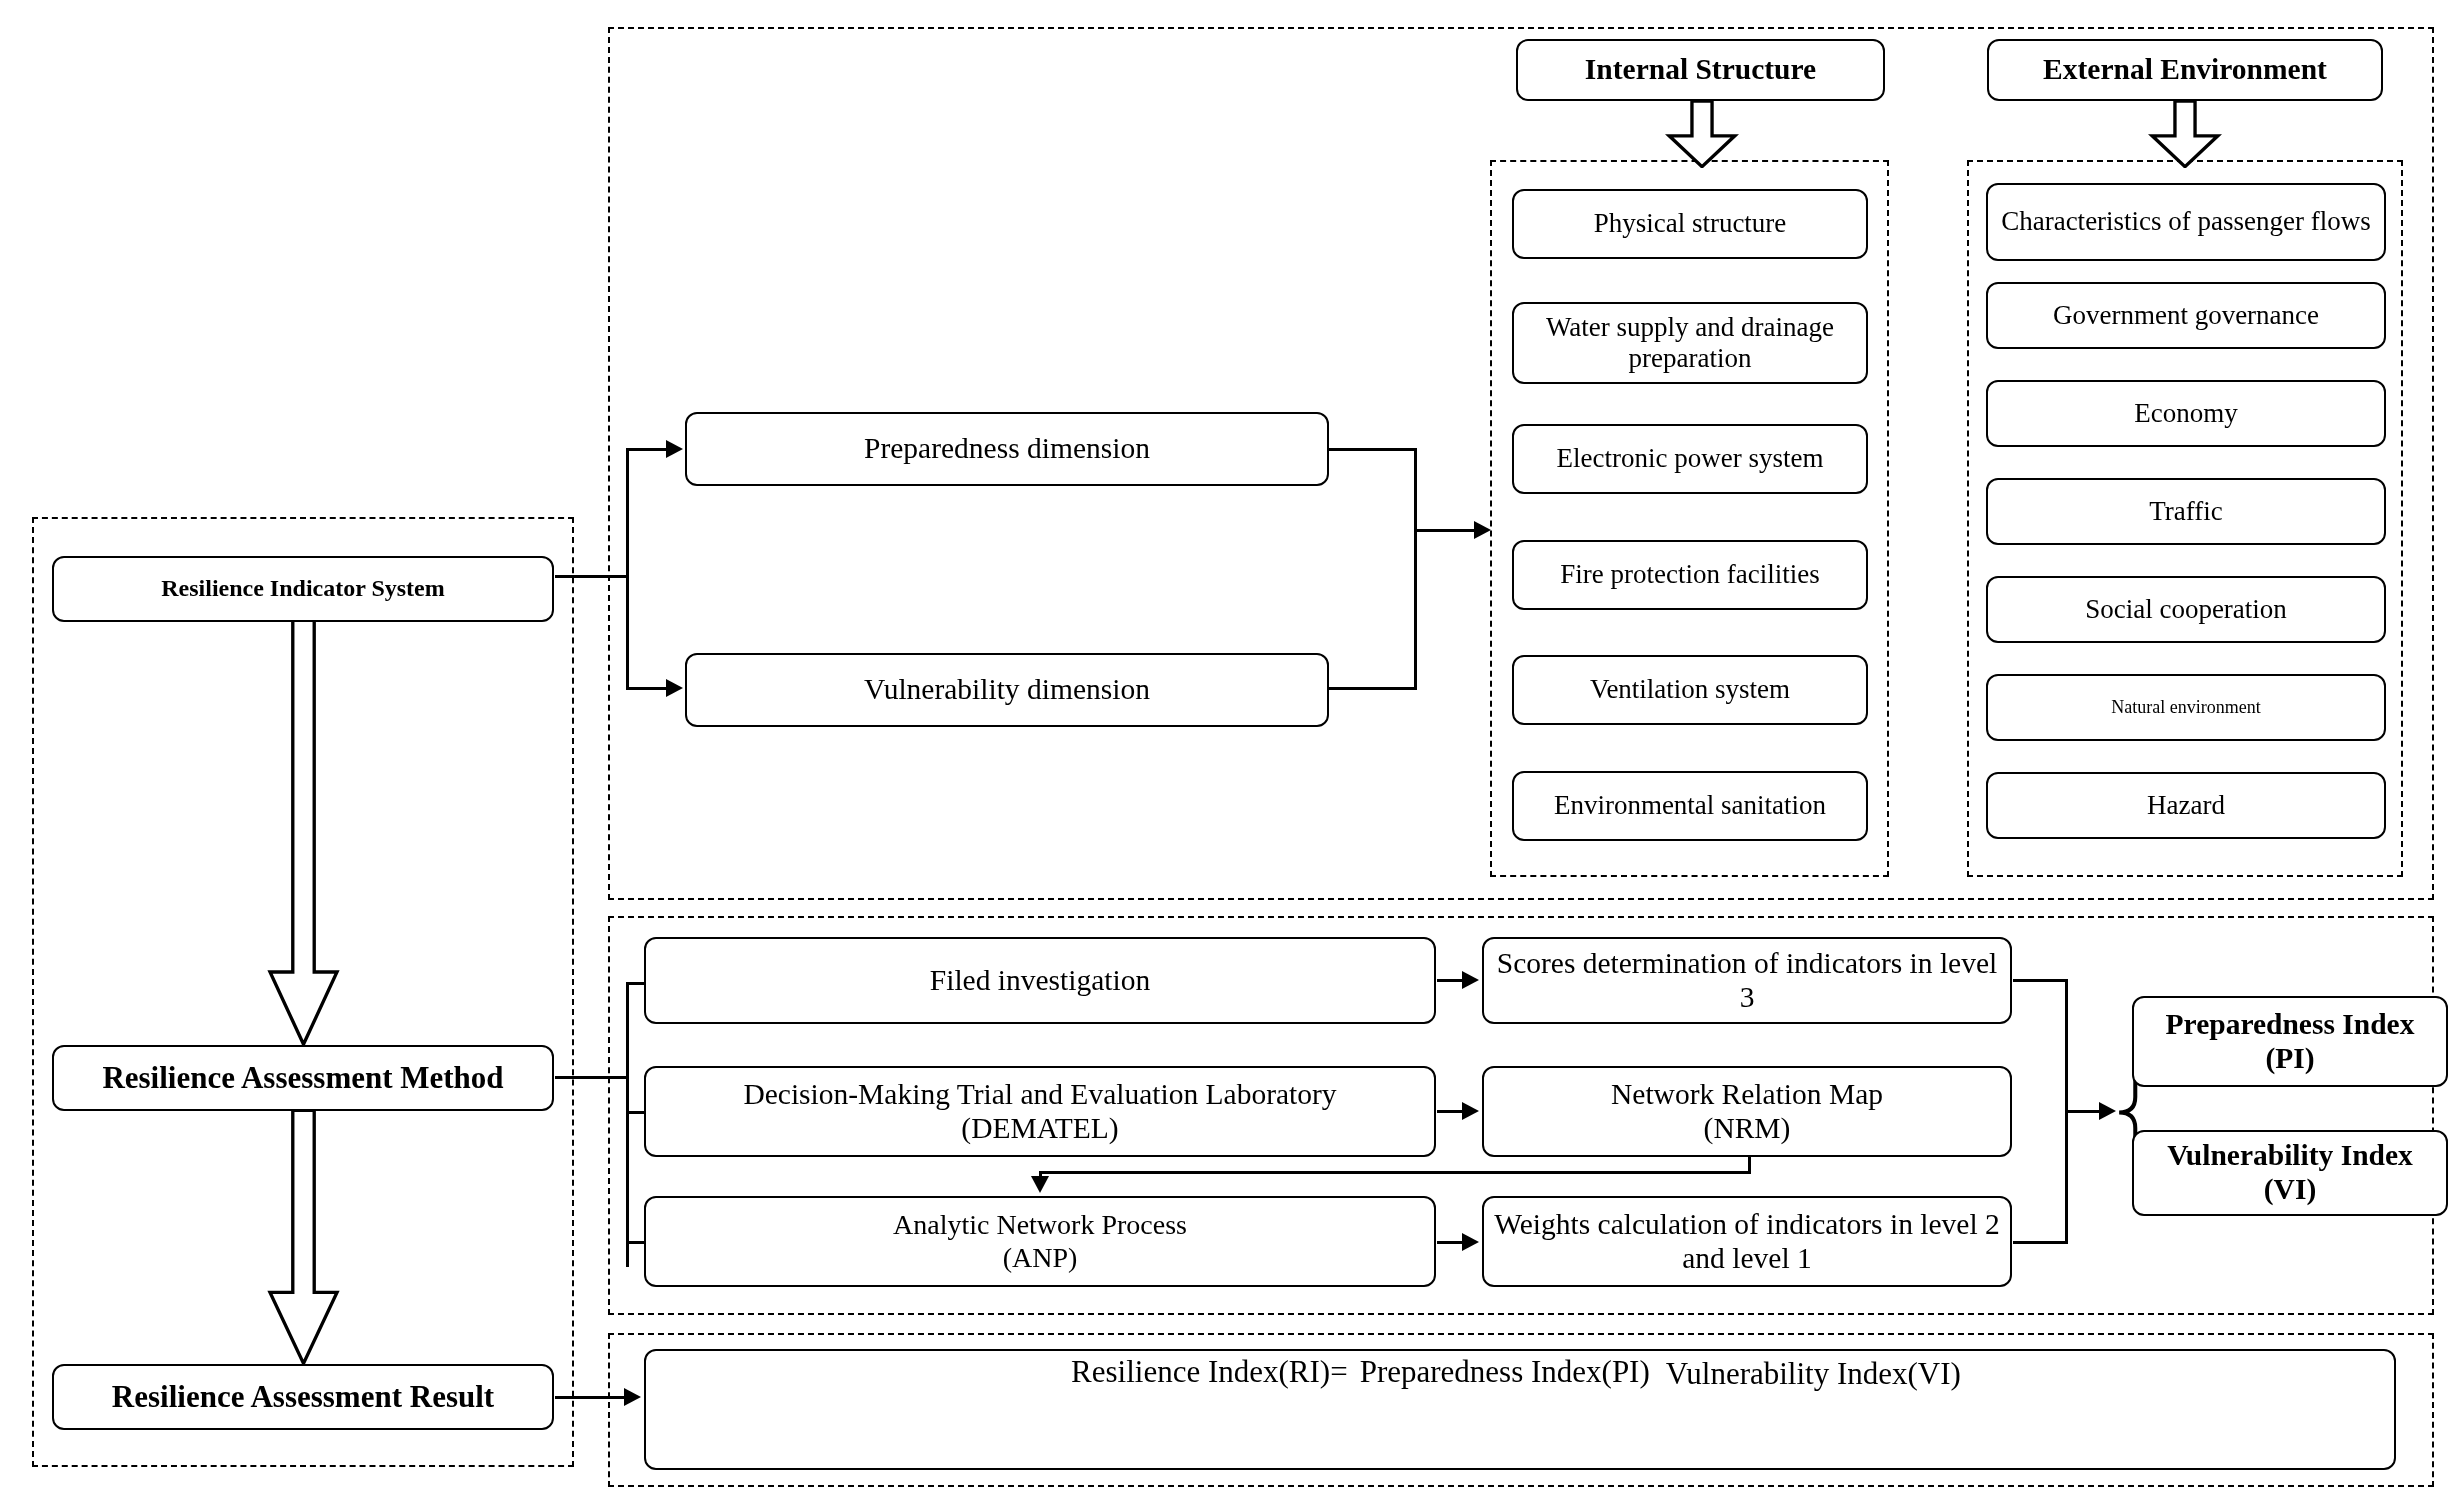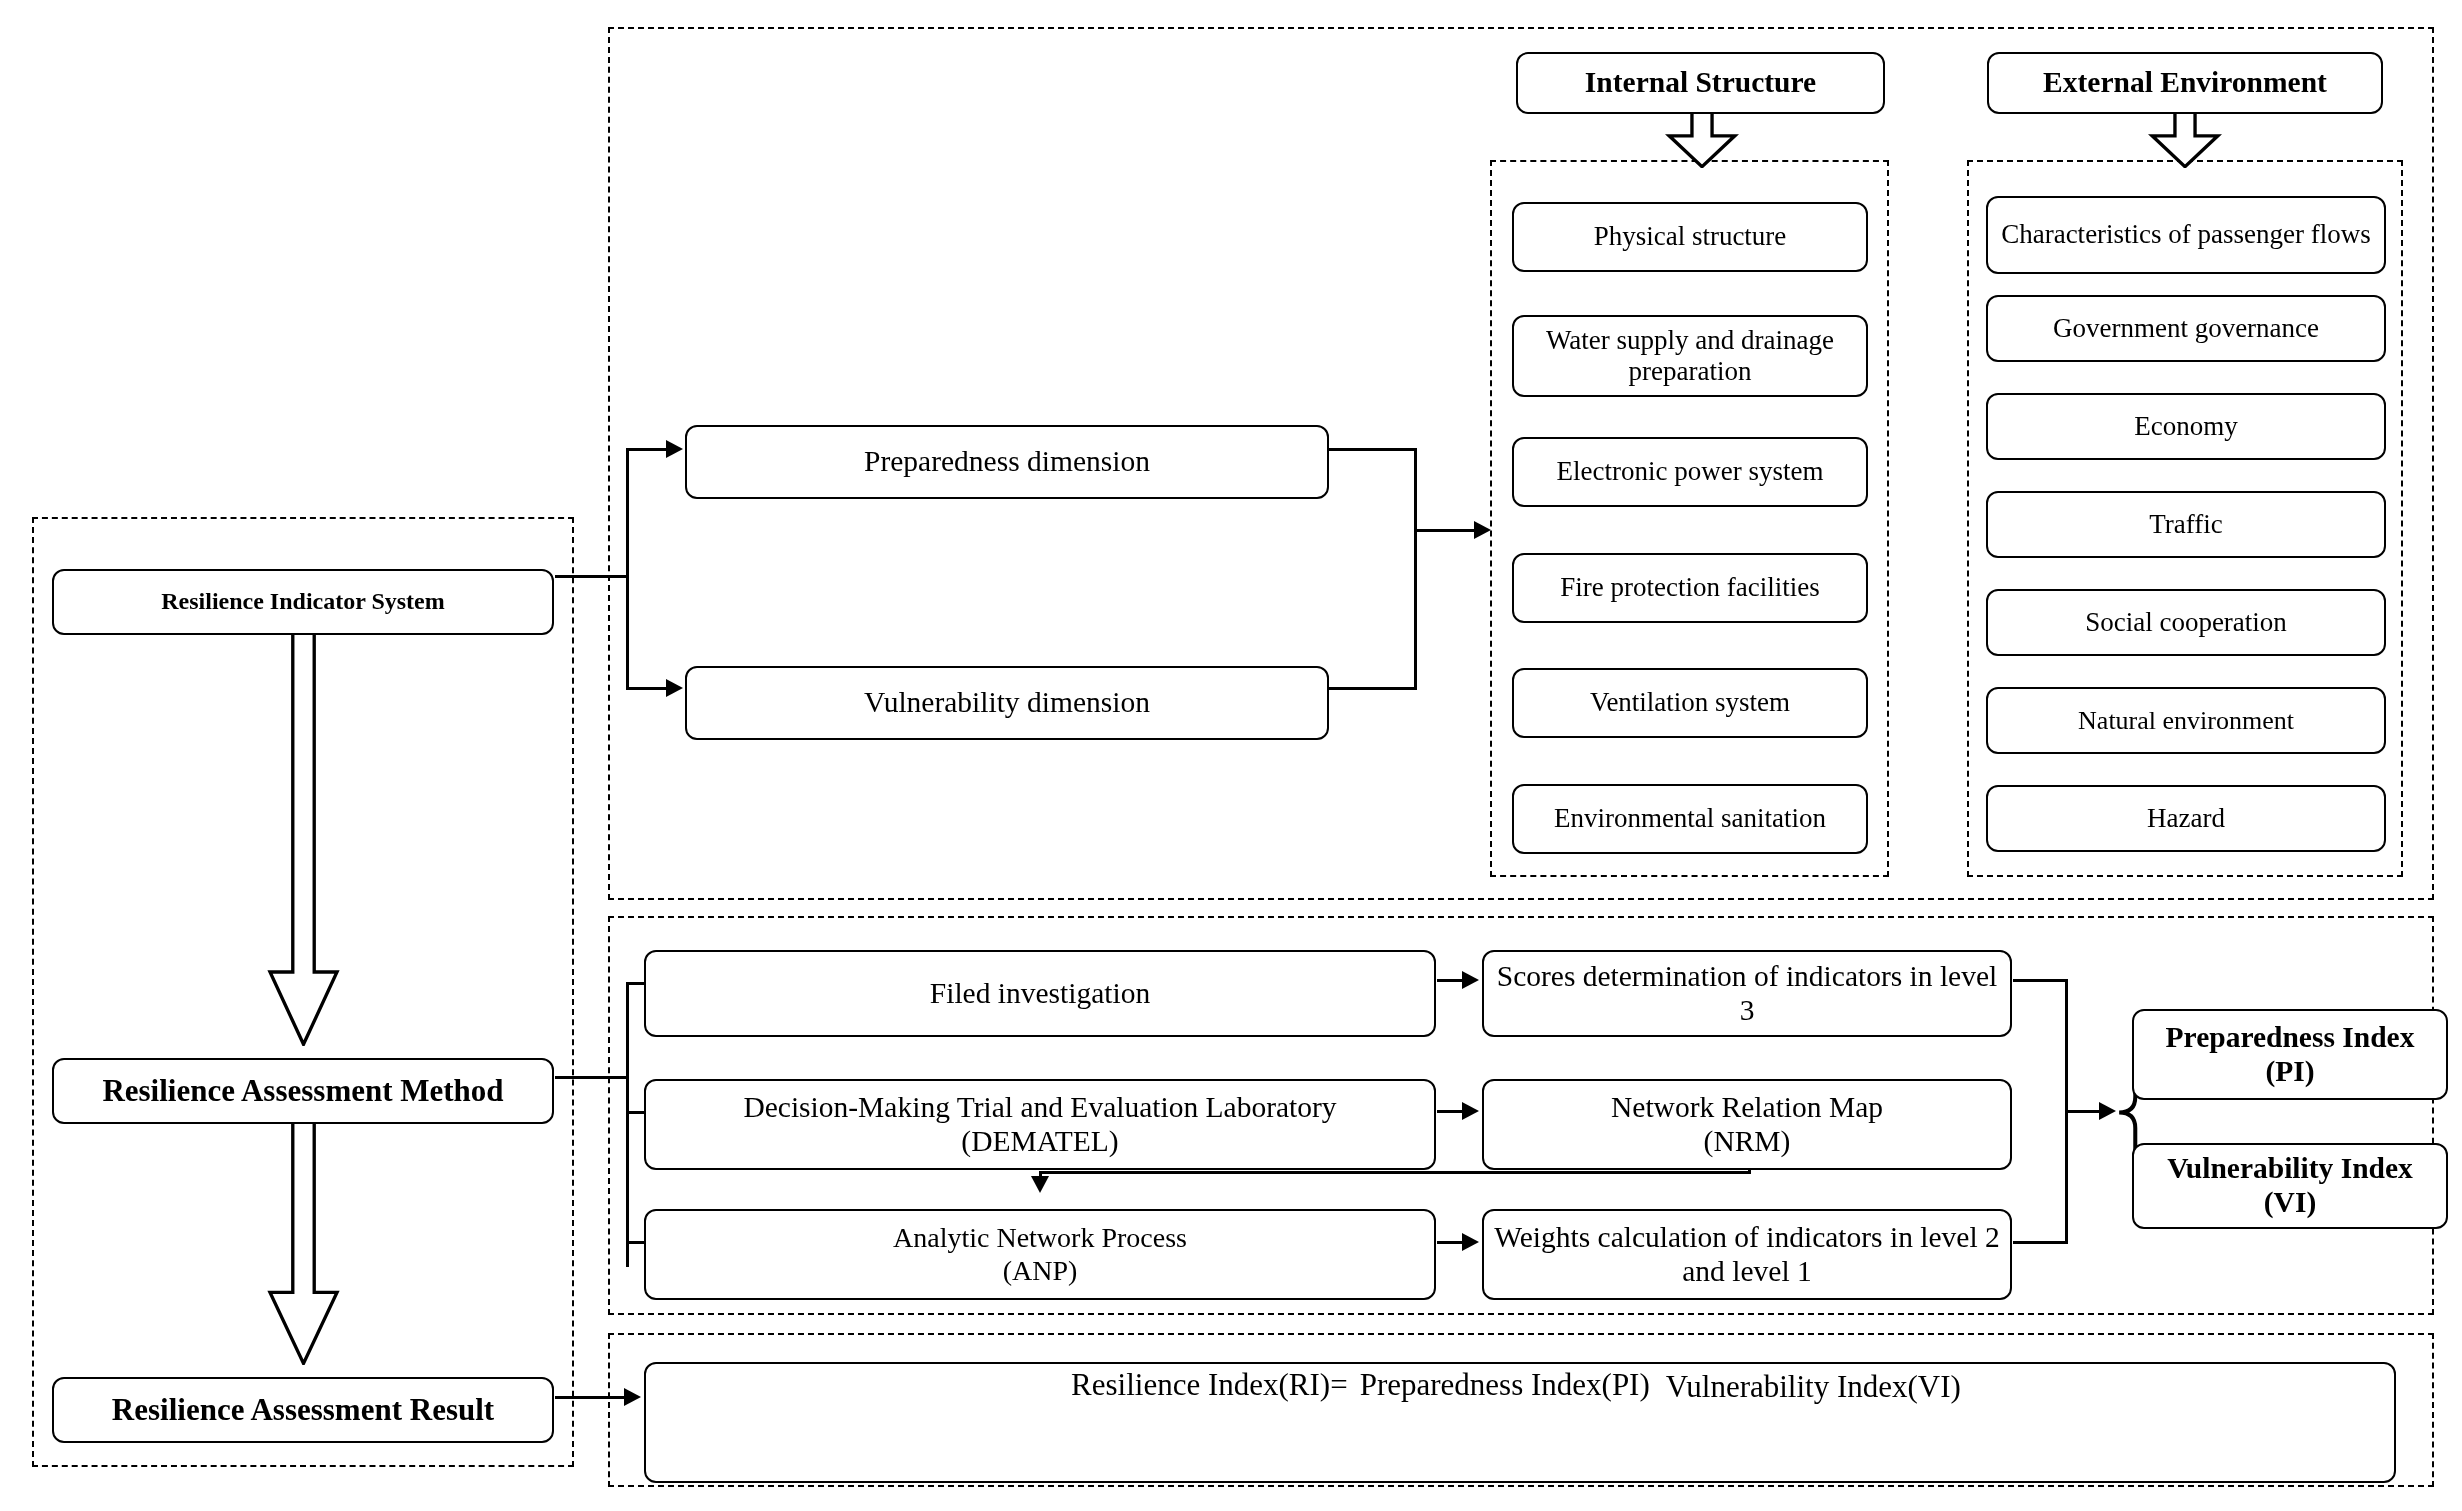--- a/index.html
+++ b/index.html
@@ -13,21 +13,20 @@
     border:2px solid #000;
     border-radius:12px;
     background:#fff;
     display:flex;
     align-items:center;
     justify-content:center;
     text-align:center;
     line-height:1.15;
     padding:2.7px 6.7px;
     z-index:6;
-    margin-top:13px;
   }
   .node.bold{font-weight:bold;}
 
   
   .region{
     position:absolute;
     box-sizing:border-box;
     border:2px dashed #000;
     background:transparent;
     z-index:2;
@@ -143,21 +142,21 @@
     <svg width="74" height="67" viewBox="0 0 110 100">
       <polygon points="40,0 70,0 70,52 104,52 55,98 6,52 40,52" fill="#fff" stroke="#000" stroke-width="5"></polygon>
     </svg>
   </div>
 
   <div class="node" style="left:1986px;top:183px;width:400px;height:78px;font-size:27px;">Characteristics of passenger flows</div>
   <div class="node" style="left:1986px;top:282px;width:400px;height:67px;font-size:27px;">Government governance</div>
   <div class="node" style="left:1986px;top:380px;width:400px;height:67px;font-size:27px;">Economy</div>
   <div class="node" style="left:1986px;top:478px;width:400px;height:67px;font-size:27px;">Traffic</div>
   <div class="node" style="left:1986px;top:576px;width:400px;height:67px;font-size:27px;">Social cooperation</div>
-  <div class="node" style="left:1986px;top:674px;width:400px;height:67px;font-size:26px;">Natural environment</div>
+  <div class="node" style="left:1986px;top:674px;width:400px;height:67px;font-size:18px;">Natural environment</div>
   <div class="node" style="left:1986px;top:772px;width:400px;height:67px;font-size:27px;">Hazard</div>
 
   <div class="ln lnh" style="left:555px;top:1076px;width:74px;"></div>
   <div class="ln lnv" style="left:626px;top:982px;height:285px;"></div>
 
   <div class="ln lnh" style="left:626px;top:982px;width:28px;"></div>
   <div class="arrow-r" style="left:650px;top:974px;"></div>
 
   <div class="ln lnh" style="left:626px;top:1111px;width:28px;"></div>
   <div class="arrow-r" style="left:650px;top:1103px;"></div>

